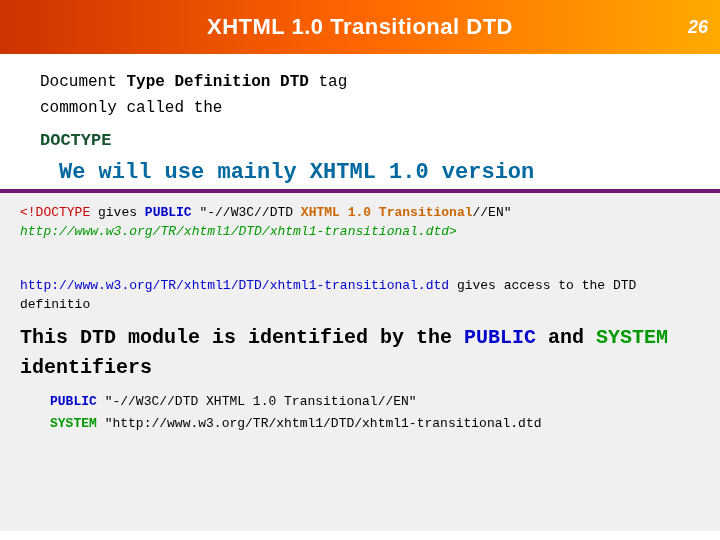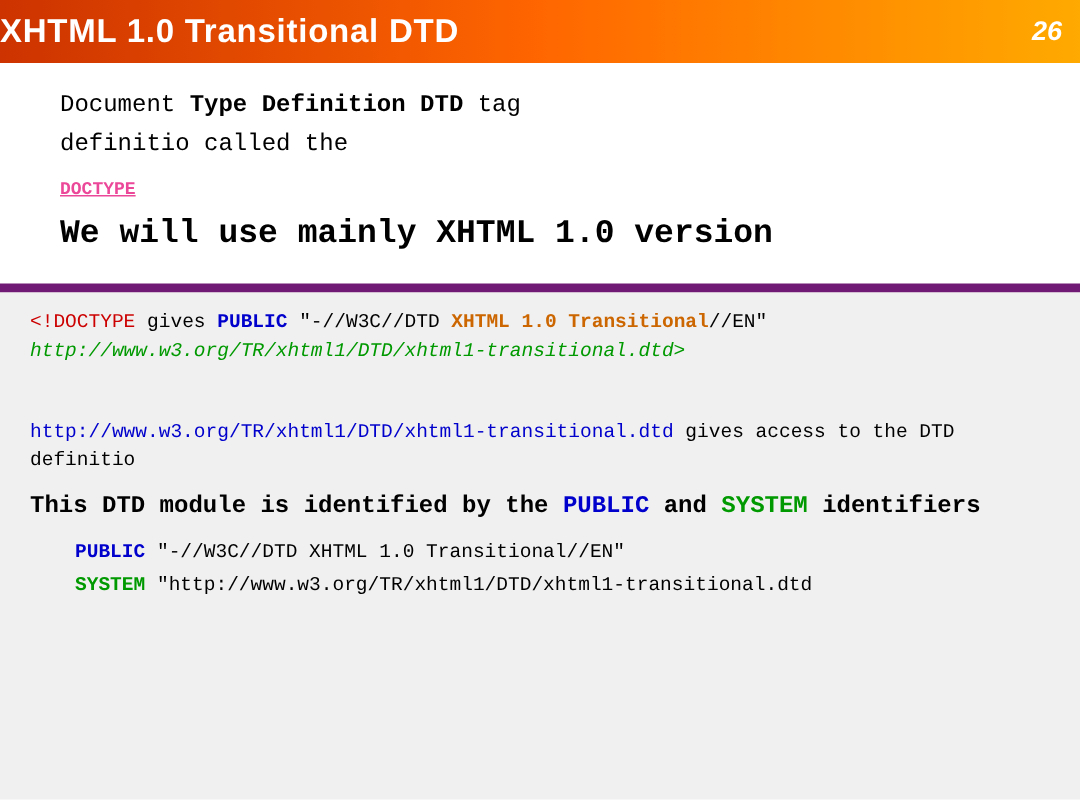--- a/index.html
+++ b/index.html
@@ -9,22 +9,22 @@
       background: #ffffff;
       font-family: Arial, sans-serif;
       overflow: hidden;
     }
 
     
     .header {
       background: linear-gradient(to right, #cc3300, #ff6600, #ffaa00);
       display: flex;
       align-items: center;
-      justify-content: flex-start;
-      height: 42px;
+      justify-content: center;
+      height: 54px;
       position: relative;
     }
     .header-title {
       color: #ffffff;
       font-size: 22px;
       font-weight: bold;
       letter-spacing: 0.5px;
     }
     .slide-number {
       position: absolute;
@@ -32,51 +32,51 @@
       top: 50%;
       transform: translateY(-50%);
       color: #ffffff;
       font-size: 18px;
       font-weight: bold;
       font-style: italic;
     }
 
     
     .top-section {
-      padding: 16px 40px 17px 40px;
+      padding: 16px 40px 0 40px;
       background: #ffffff;
-      border-bottom: 6px solid #701a75;
+      border-bottom: 4px solid #701a75;
     }
 
     .intro-text {
       font-family: 'Courier New', Courier, monospace;
       font-size: 16px;
       color: #000000;
       line-height: 1.6;
       margin-bottom: 10px;
     }
     .intro-text .keyword {
       font-weight: bold;
     }
 
     .doctype-label {
       font-family: 'Courier New', Courier, monospace;
-      font-size: 12px;
-      color: #ec4899;
+      font-size: 17px;
+      color: #14532d;
       font-weight: bold;
       margin-bottom: 8px;
-      text-decoration: underline;
     }
 
     .main-text {
       font-family: 'Courier New', Courier, monospace;
       font-size: 22px;
       font-weight: bold;
-      color: #000000;
+      color: #0369a1;
       line-height: 1.4;
+      margin-left: 19px;
     }
 
     
     .bottom-section {
       background: #f0f0f0;
       padding: 10px 20px 10px 20px;
       font-family: 'Courier New', Courier, monospace;
       font-size: 13px;
       height: calc(540px - 42px - 160px);
       overflow: hidden;
@@ -97,21 +97,21 @@
       font-size: 13px;
       line-height: 1.5;
       margin-top: 34px;
     }
     .url-line .desc-text {
       color: #000000;
     }
 
     .bold-statement {
       font-weight: bold;
-      font-size: 16px;
+      font-size: 20px;
       color: #000000;
       margin-bottom: 8px;
       line-height: 1.5;
     }
     .bold-statement .blue-kw {
       color: #0000cc;
       font-weight: bold;
     }
     .bold-statement .green-kw {
       color: #009900;
@@ -135,21 +135,21 @@
 <body>
 
 <div class="header">
   <span class="header-title">XHTML 1.0 Transitional DTD</span>
   <span class="slide-number">26</span>
 </div>
 
 <div class="top-section">
   <div class="intro-text">
     <span>Document&nbsp;<span class="keyword">Type&nbsp;Definition</span>&nbsp;<span class="keyword">DTD</span>&nbsp;tag</span><br>
-    <span>definitio called the</span>
+    <span>commonly called the</span>
   </div>
   <div class="doctype-label">DOCTYPE</div>
   <div class="main-text">
     <span>We will use mainly XHTML 1.0 version</span><br>
   </div>
 </div>
 
 <div class="bottom-section">
   <div class="doctype-declaration">
     <span class="red-bold">&lt;!DOCTYPE</span><span> gives </span><span class="blue-bold">PUBLIC</span><span> "-//W3C//DTD </span><span class="orange-bold">XHTML 1.0 Transitional</span><span>//EN"</span><br>

